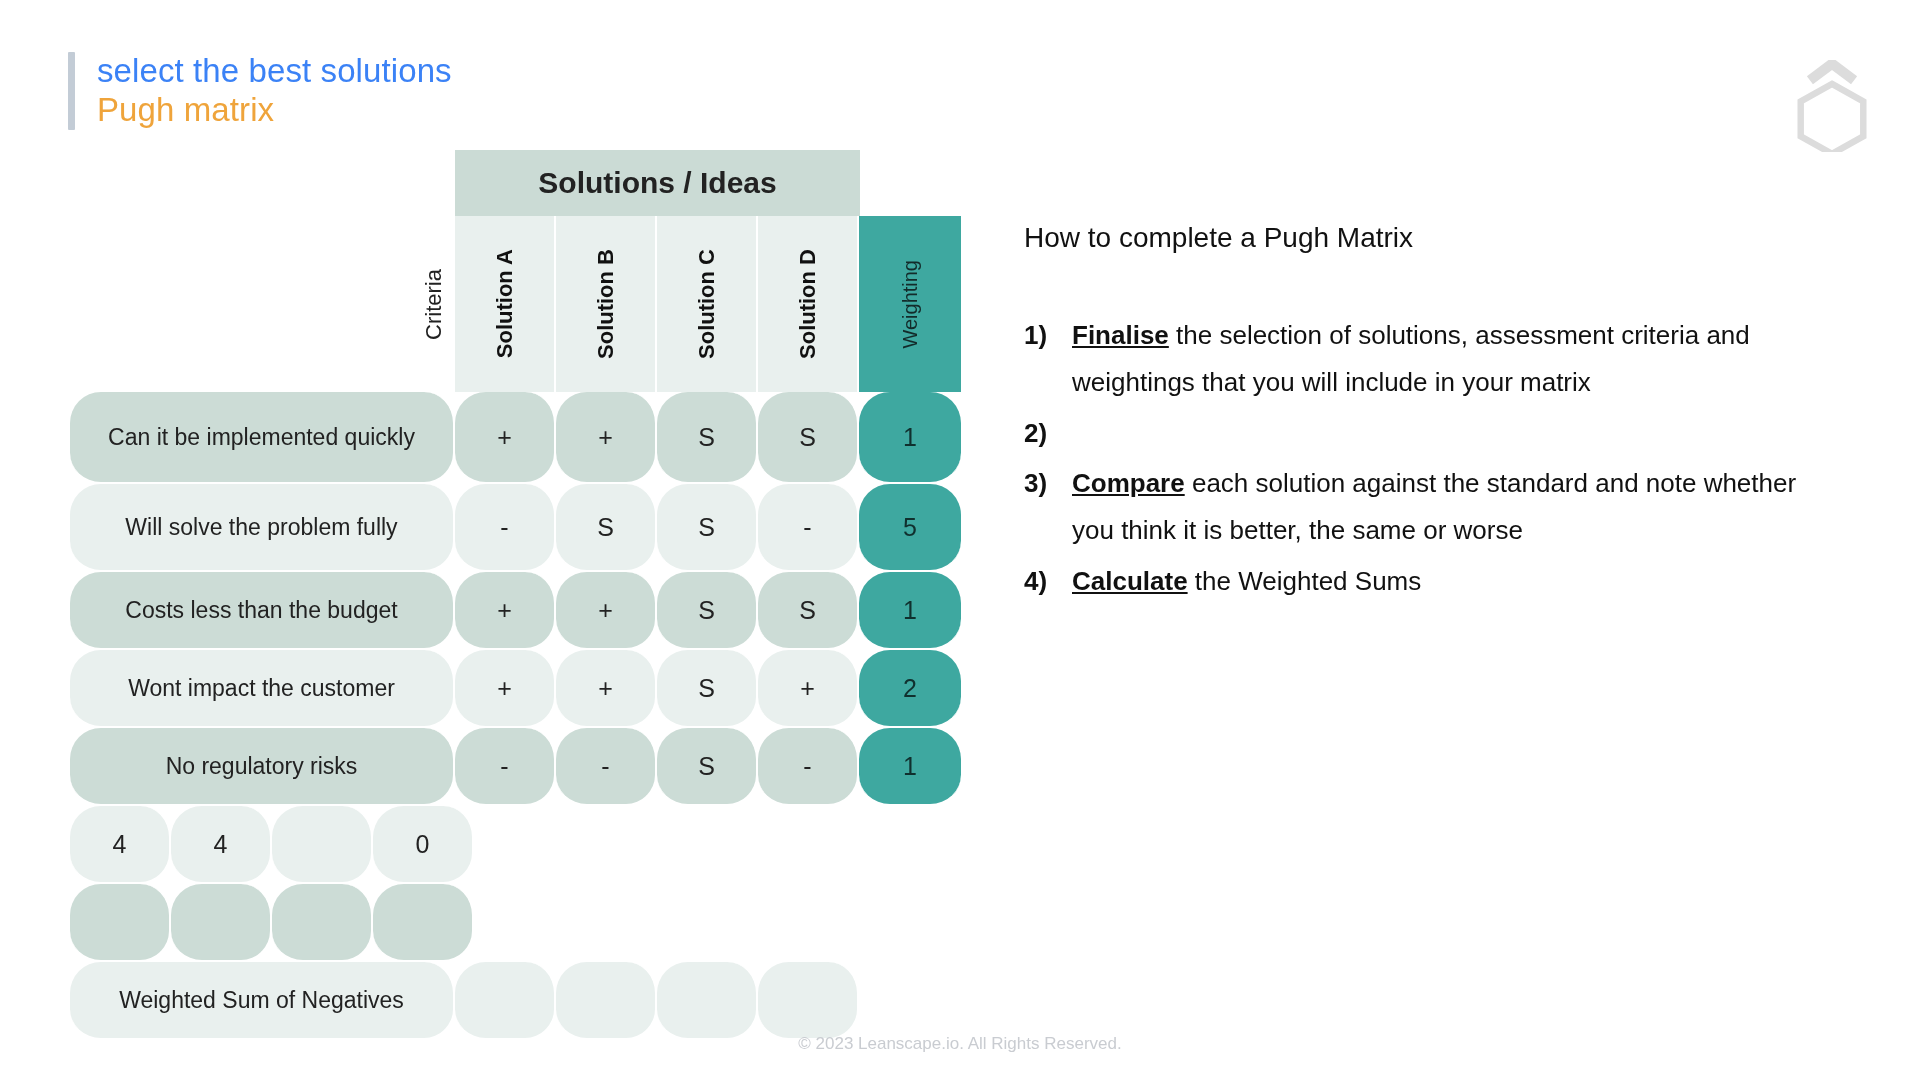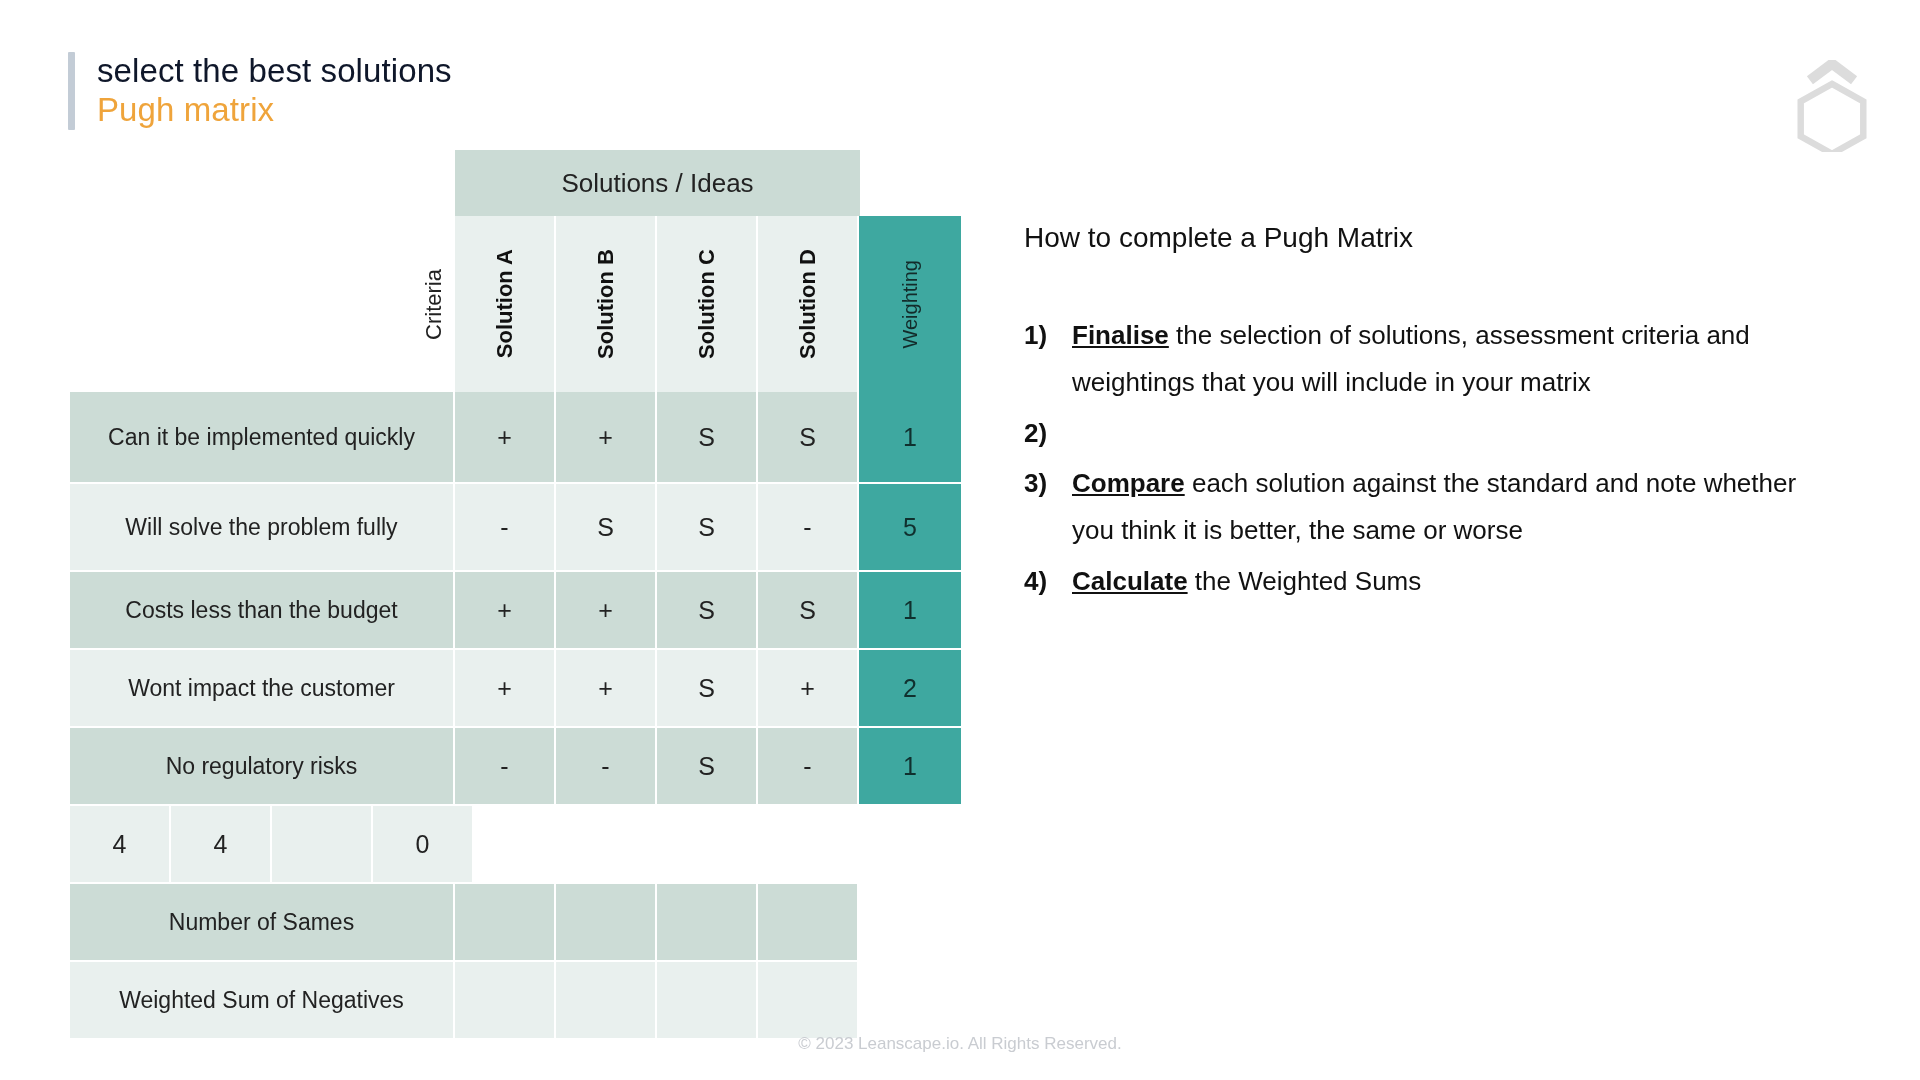--- a/index.html
+++ b/index.html
@@ -9,48 +9,48 @@
     font-family:"Liberation Sans",sans-serif;
     color:#1a1a1a;
     overflow:hidden;
     position:relative;
   }
 
   
   .hdr{position:absolute;left:68px;top:52px;display:flex;align-items:stretch;}
   .hdr-bar{width:7px;background:#c3ccd6;border-radius:1px;margin-right:22px;}
   .hdr-txt{display:flex;flex-direction:column;justify-content:center;}
-  .hdr-sub{font-size:33px;color:#0f172a;line-height:1.18;font-weight:400;letter-spacing:.1px;}
+  .hdr-sub{font-size:33px;color:#3b82f6;line-height:1.18;font-weight:400;letter-spacing:.1px;}
   .hdr-title{font-size:33px;color:#efa43b;line-height:1.18;font-weight:400;letter-spacing:.1px;}
 
   
   .logo{position:absolute;right:42px;top:60px;width:92px;height:92px;}
 
   
   .matrix{position:absolute;left:70px;top:150px;width:892px;}
   .grp-row{display:flex;height:66px;}
   .grp-spacer{width:385px;}
   .grp-cell{width:405px;background:#cbdbd5;display:flex;align-items:center;justify-content:center;
-            font-size:26px;color:#222;font-weight:400;}
+            font-size:30px;color:#222;font-weight:700;}
   .grp-pad{width:102px;}
 
   .hdr-row{display:flex;height:176px;}
   .vcell{display:flex;align-items:center;justify-content:center;box-sizing:border-box;
          border-right:2px solid #ffffff;}
   .vtxt{writing-mode:vertical-rl;transform:rotate(180deg);white-space:nowrap;line-height:1;}
   .crit-head{width:385px;background:#ffffff;justify-content:flex-end;padding-right:8px;}
   .crit-head .vtxt{font-size:22px;color:#222;font-weight:400;}
   .sol-head{width:101px;background:#e9f0ee;}
   .sol-head .vtxt{font-size:22px;color:#111;font-weight:700;}
   .wt-head{width:102px;background:#3ea8a0;border-right:none;}
   .wt-head .vtxt{font-size:20px;color:#132b2a;font-weight:400;}
 
   .row{display:flex;}
   .cell{box-sizing:border-box;border-right:2px solid #fff;border-bottom:2px solid #fff;
-        display:flex;align-items:center;justify-content:center;text-align:center;}
+        display:flex;align-items:center;justify-content:center;text-align:center;border-radius:31px;}
   .c-crit{width:385px;font-size:23px;color:#222;padding:0 18px;line-height:1.25;}
   .c-val{width:101px;font-size:25px;color:#222;}
   .c-wt{width:102px;font-size:25px;color:#10302e;border-right:none;background:#3ea8a0;}
   .c-blank{width:102px;background:#fff;border-right:none;border-bottom:none;}
   .shadeA .c-crit,.shadeA .c-val{background:#ccdcd6;}
   .shadeB .c-crit,.shadeB .c-val{background:#e9f0ee;}
 
   
   .instr{position:absolute;left:1024px;top:222px;width:810px;}
   .instr-title{font-size:28px;color:#111;font-weight:400;margin-bottom:58px;}
@@ -153,21 +153,20 @@
         <div class="cell c-wt">1</div>
       </div>
       <div class="row shadeB" style="height: 78px;">
         <div class="cell c-val">4</div>
         <div class="cell c-val">4</div>
         <div class="cell c-val"></div>
         <div class="cell c-val">0</div>
         <div class="cell c-blank"></div>
       </div>
       <div class="row shadeA" style="height: 78px;">
-        <div class="cell c-crit">Number of Sames</div>
         <div class="cell c-val"></div>
         <div class="cell c-val"></div>
         <div class="cell c-val"></div>
         <div class="cell c-val"></div>
         <div class="cell c-blank"></div>
       </div>
       <div class="row shadeB" style="height: 78px;">
         <div class="cell c-crit">Weighted Sum of Negatives</div>
         <div class="cell c-val"></div>
         <div class="cell c-val"></div>

